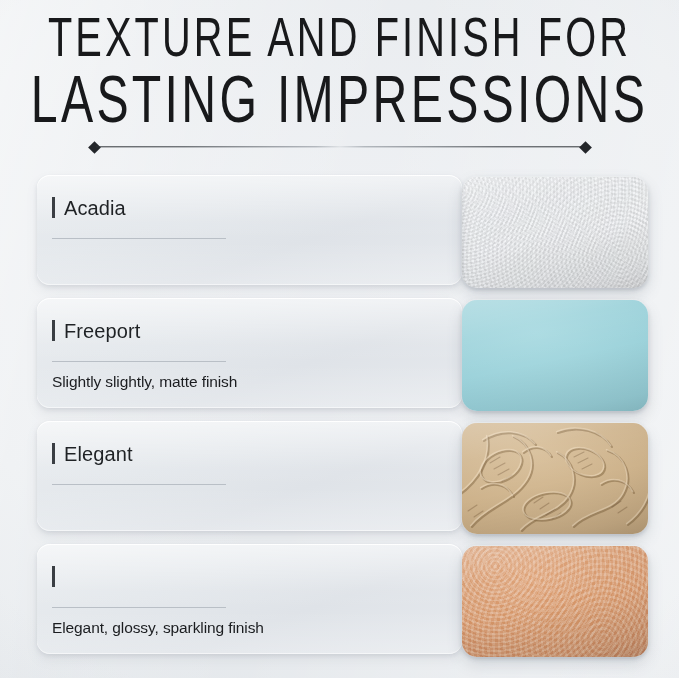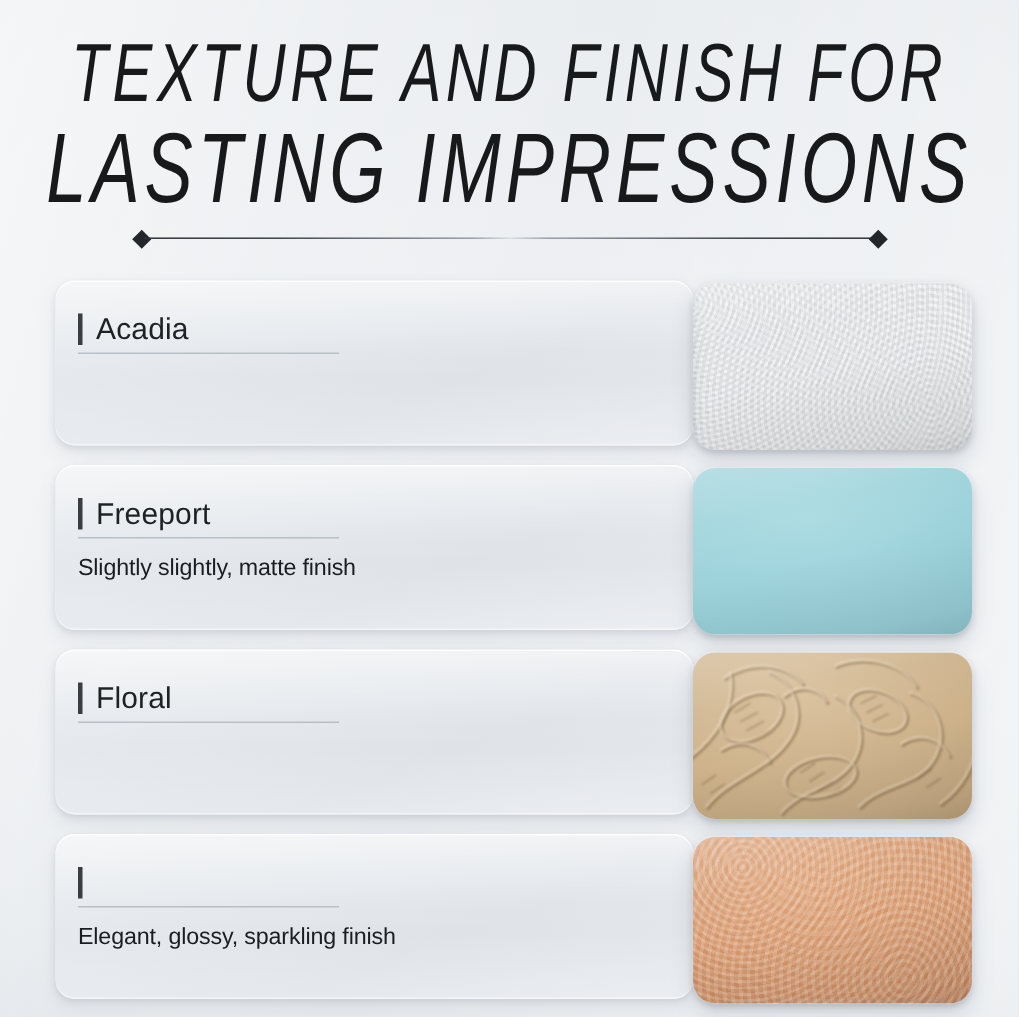--- a/index.html
+++ b/index.html
@@ -45,23 +45,22 @@
         rgba(255,255,255,0) 55%,
         rgba(170,178,187,.16) 88%,
         rgba(150,160,172,.26) 100%);
     pointer-events: none;
   }
 
   
   .header {
     position: relative;
     z-index: 3;
-    padding-top: 22px;
+    padding-top: 10px;
     text-align: center;
-    font-style: italic;
   }
   .title-line {
     display: block;
     color: #18191b;
     font-family: "Liberation Sans", sans-serif;
     font-weight: 300;
     line-height: 1.0;
     white-space: nowrap;
     transform-origin: center top;
   }
@@ -159,21 +158,21 @@
 
   .card-body {
     position: relative;
     z-index: 2;
     padding: 22px 0 0 15px;
   }
   .name-wrap {
     display: block;
     width: 174px;
     border-bottom: 1px solid #b9bfc6;
-    padding-bottom: 5px;
+    padding-bottom: 20px;
   }
   .name-row {
     display: flex;
     align-items: center;
   }
   .accent-bar {
     width: 3px;
     height: 21px;
     background: #3a3e43;
     margin-right: 9px;
@@ -308,21 +307,21 @@
         <span class="swatch-base" style="background:radial-gradient(130% 120% at 40% 30%, #a9dae1 0%, #9ed3db 40%, #92cbd5 80%, #87c3cd 100%);"></span>
       </div>
     </div>
 
     <div class="row">
       <div class="card">
         <div class="card-body">
           <div class="name-wrap">
             <div class="name-row">
               <span class="accent-bar"></span>
-              <span class="name-text">Floral</span>
+              <span class="name-text">Elegant</span>
             </div>
           </div>
         </div>
       </div>
       <div class="swatch sheen">
         <span class="swatch-base" style="background:radial-gradient(130% 130% at 38% 26%, #d8bf9a 0%, #cdb28b 45%, #bfa37c 80%, #b1956f 100%);"></span>
         <svg class="floral-emboss" viewBox="0 0 186 111" preserveAspectRatio="none">
           <defs>
             <filter id="emb" x="-20%" y="-20%" width="140%" height="140%">
               <feGaussianBlur stdDeviation="0.7"></feGaussianBlur>

